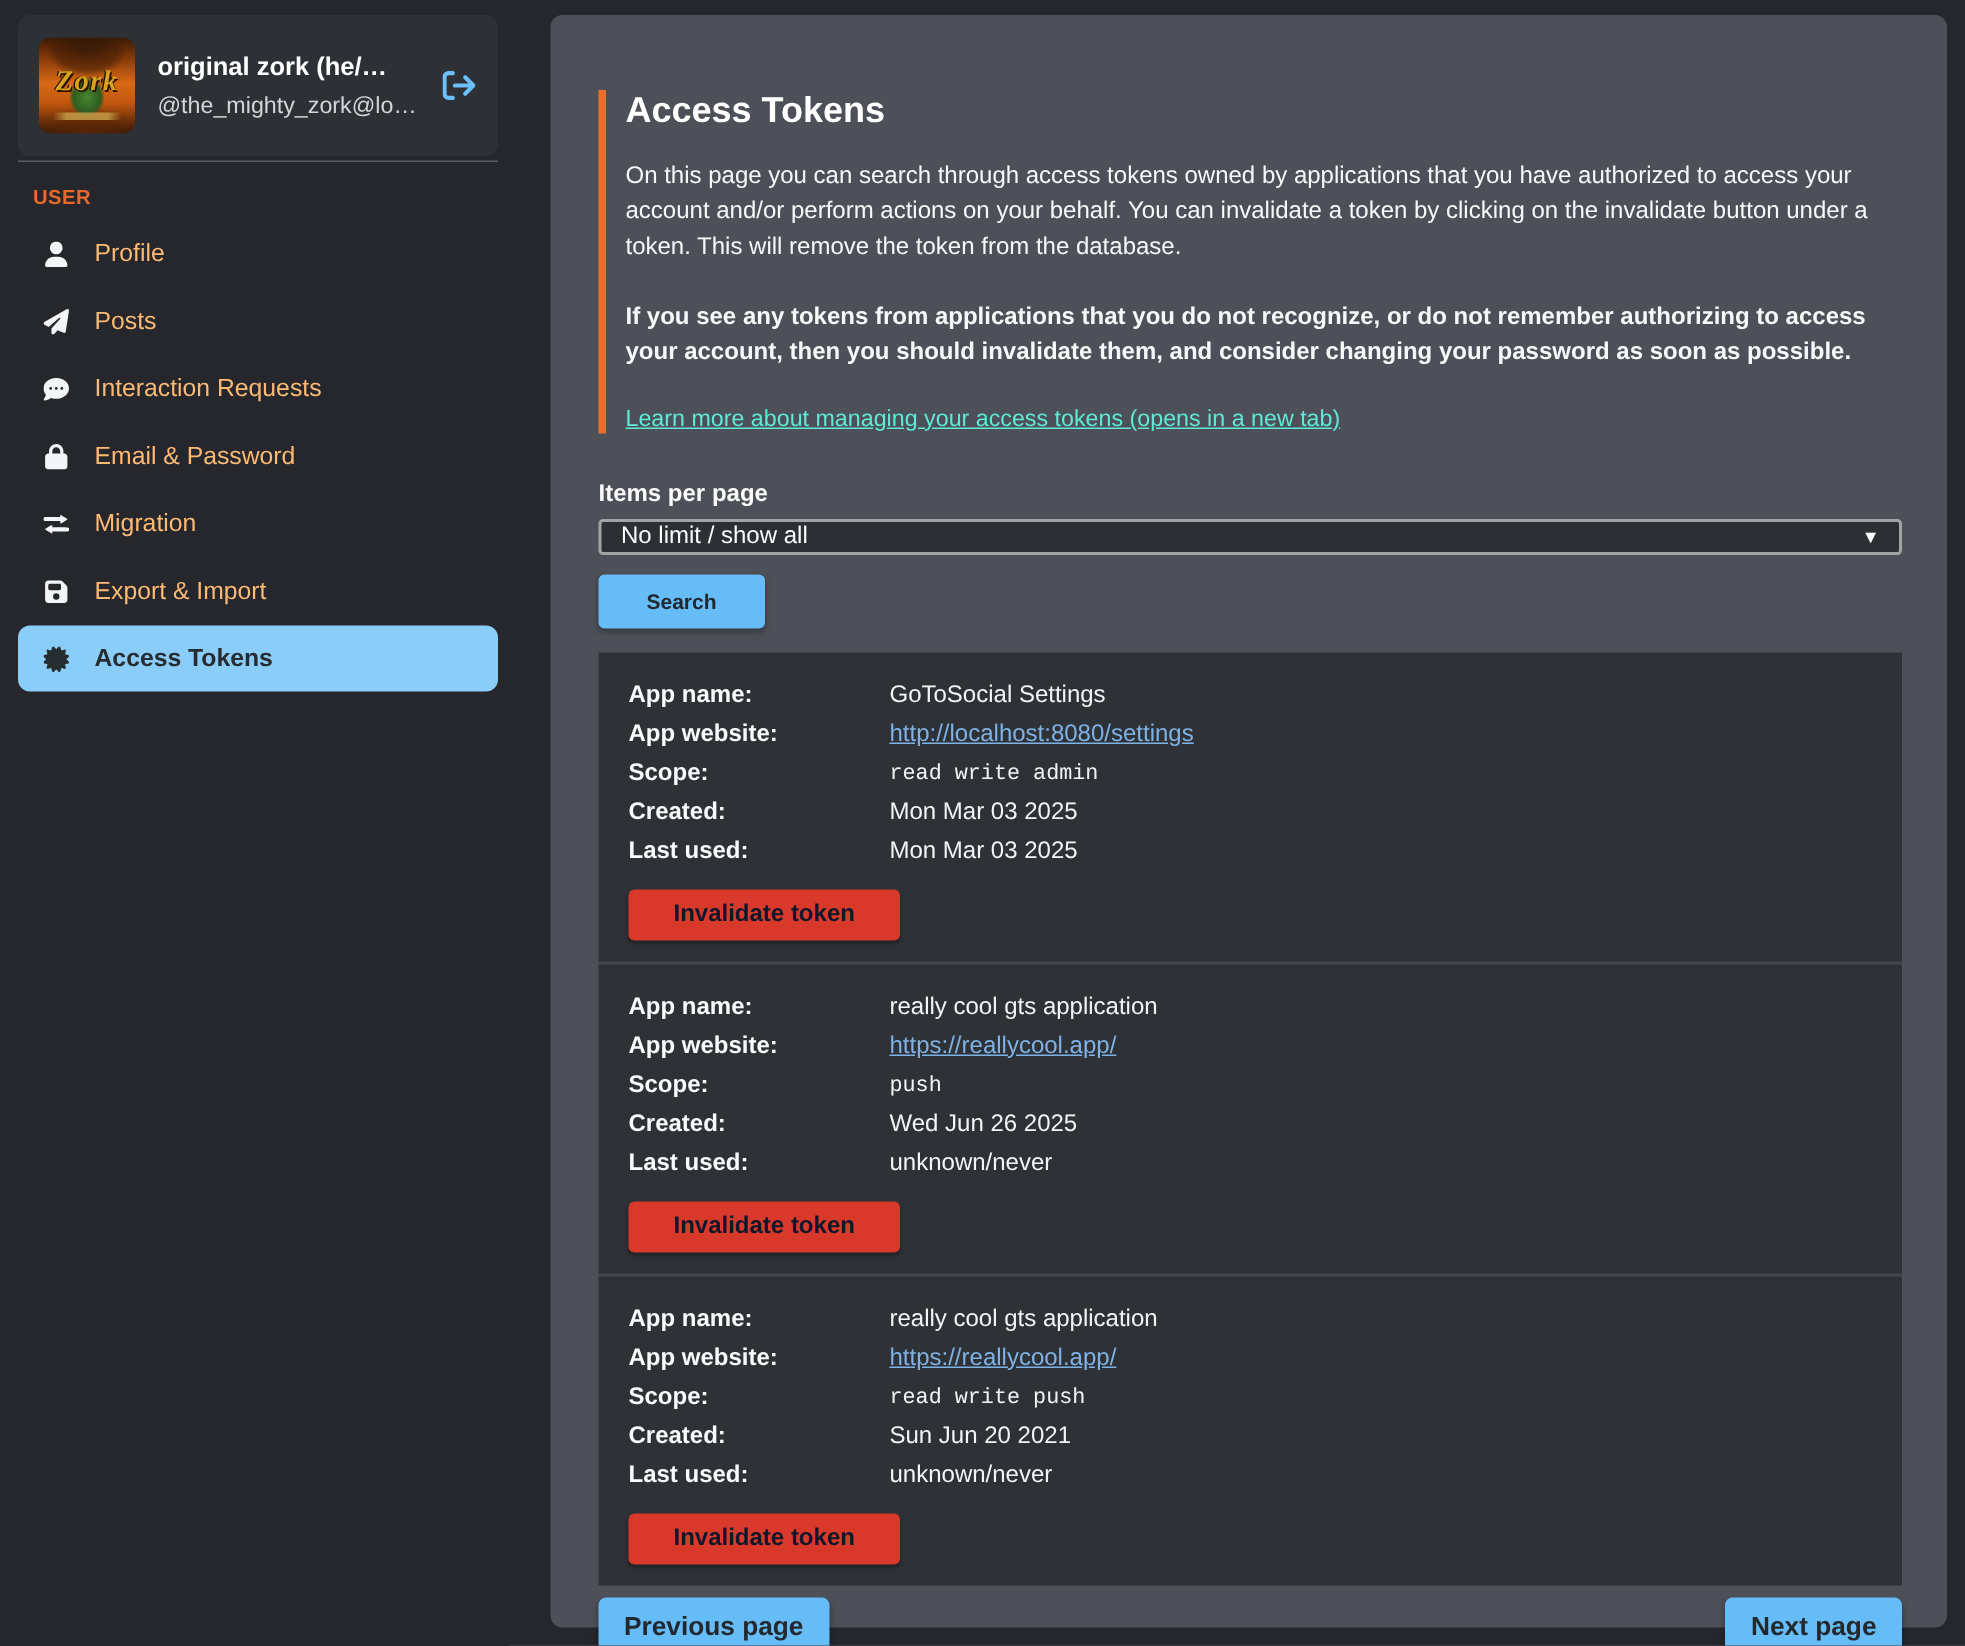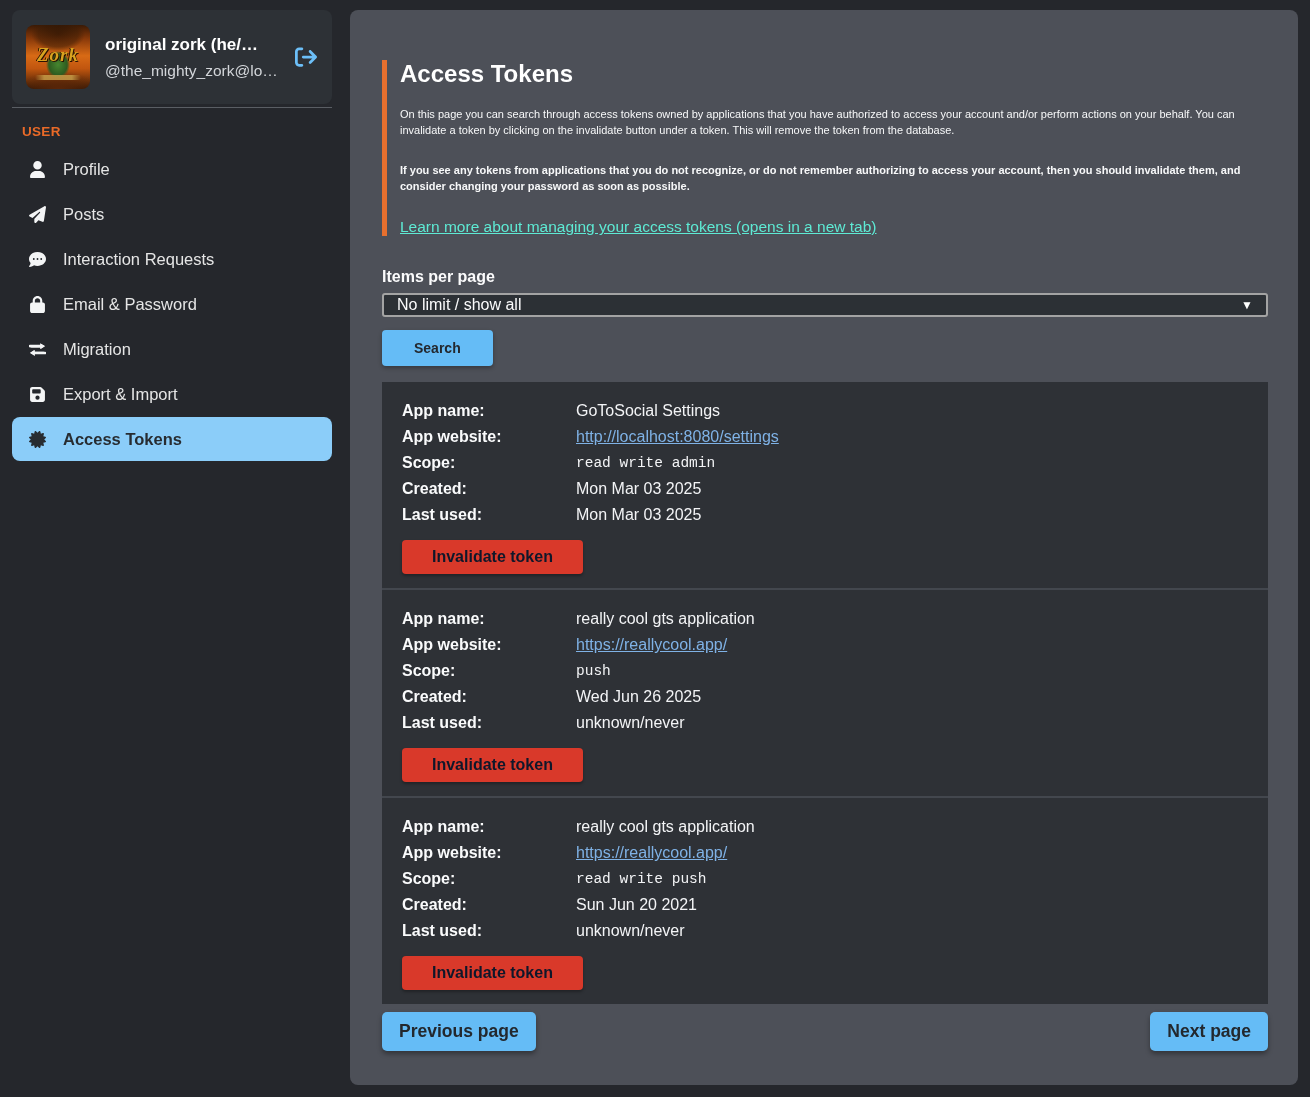--- a/index.html
+++ b/index.html
@@ -3,21 +3,21 @@
 <meta charset="utf-8">
 <style>
   * { margin:0; padding:0; box-sizing:border-box; }
   html,body { width:1310px; height:1097px; overflow:hidden; }
   body {
     background:#25272c;
     font-family:"Liberation Sans","DejaVu Sans",sans-serif;
     color:#f5f6f7;
     font-size:16px;
   }
-  .layout { display:flex; padding:10px 12px 12px 12px; gap:18px; height:1097px;border-radius:19px; }
+  .layout { display:flex; padding:10px 12px 12px 12px; gap:35px; height:1097px;border-radius:19px; }
 
   
   .sidebar { width:320px; flex:0 0 320px; }
   .user-card {
     background:#2d3136; border-radius:8px; padding:15px 14px;
     display:flex; align-items:center; gap:15px; cursor:pointer;
   }
   .avatar {
     width:64px; height:64px; border-radius:8px; flex:0 0 64px; position:relative; overflow:hidden;
     background:
@@ -45,35 +45,35 @@
 
   .sidebar-divider { height:1px; background:#5a5e64; margin:3px 0 0 0; }
 
   .section-label {
     color:#e96a28; font-weight:bold; font-size:13.5px; letter-spacing:.3px;
     margin:16px 0 8px 10px;
   }
   .nav { list-style:none; }
   .nav-item {
     display:flex; align-items:center; gap:16px; padding:0 0 0 16px; height:44px;
-    border-radius:8px; cursor:pointer; font-size:16.5px; color:#e5e5e5; margin-bottom:1px;
+    border-radius:8px; cursor:pointer; font-size:16.5px; color:#fdba74; margin-bottom:1px;
   }
   .nav-item .icon { width:19px; height:19px; display:flex; align-items:center; justify-content:center; }
   .nav-item .icon svg { width:17px; height:17px; fill:#f4f5f6; }
   .nav-item.active { background:#8bcdf9; color:#272c31; font-weight:bold; }
   .nav-item.active .icon svg { fill:#272c31; }
 
   
   .panel {
     flex:1; background:#4d5058; border-radius:8px; height:1075px;
     padding:50px 30px 30px 32px; display:flex; flex-direction:column;
   }
   .header-block { border-left:5px solid #e8702e; padding-left:13px; }
   h1 { font-size:24px; font-weight:bold; color:#ffffff; margin-bottom:18px; }
-  .header-block p { font-size:11px; line-height:1.46; color:#f7f8f9; margin-bottom:24px; max-width:880px; }
+  .header-block p { font-size:16px; line-height:1.46; color:#f7f8f9; margin-bottom:24px; max-width:880px; }
   .header-block p.warn { font-weight:bold; }
   a.ext-link { color:#5eead4; font-size:15.5px; text-decoration:underline; cursor:pointer; }
 
   .form-area { margin-top:32px; }
   .field-label { font-weight:bold; font-size:16px; color:#fbfbfc; }
   .select {
     margin-top:7px; height:24px; background:#2c3035; border:2px solid #a3a3a3; border-radius:3px;
     display:flex; align-items:center; justify-content:space-between; padding:0 13px;
     font-size:16px; color:#fbfbfc; cursor:pointer;
   }

